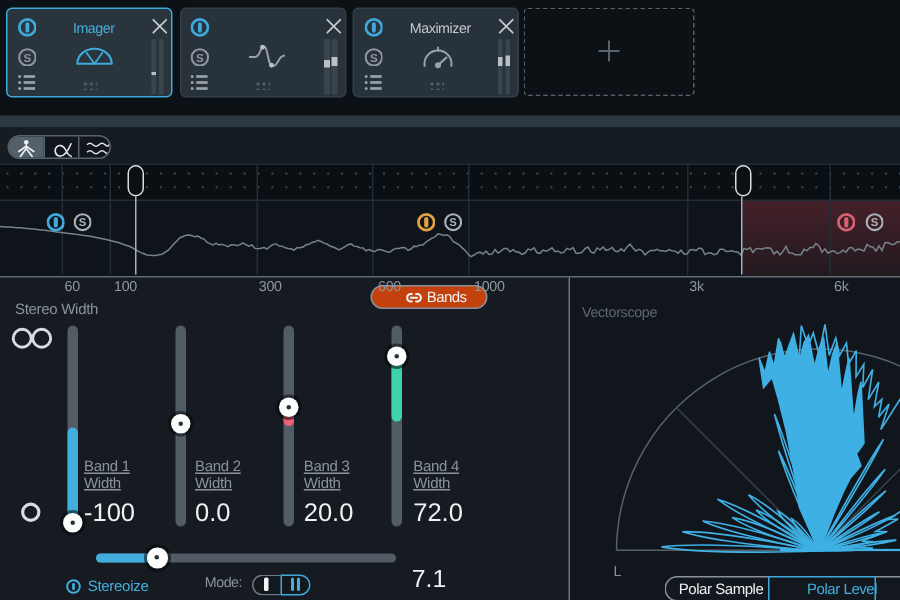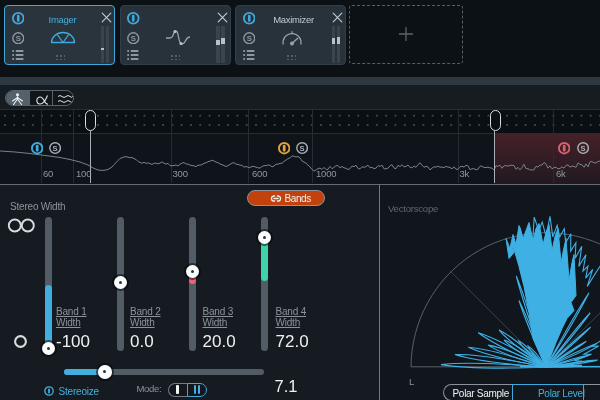--- a/index.html
+++ b/index.html
@@ -14,21 +14,21 @@
 .meterL, .meterR { position:absolute; top:20px; width:3.5px; height:37px;
   background:#3a444c; border-radius:1px; }
 .meterL { right:10px; } .meterR { right:5px; }
 .mseg { position:absolute; left:0; width:100%; background:#b9c0c6; }
 .grip { position:absolute; left:50%; bottom:4px; width:10px; height:6px; transform:translateX(-50%);
   background-image:radial-gradient(circle, #566069 1px, transparent 1.1px);
   background-size:4px 4px; }
 .dashbox { position:absolute; left:349px; top:4.5px; width:114px; height:59px;
   border:1px dashed #555f68; border-radius:3px; }
 .gridline { position:absolute; top:108.5px; height:74.5px; width:1px; background:#222d36; z-index:1; }
-.freqlab { position:absolute; top:168px; font-size:9.5px; letter-spacing:-0.2px; color:#8f979e; z-index:2;text-align:center; }
+.freqlab { position:absolute; top:186px; font-size:9.5px; letter-spacing:-0.2px; color:#8f979e; z-index:2;text-align:center; }
 .marker { position:absolute; top:110px; width:11px; height:21px; border:1.5px solid #d9dee2;
   border-radius:6px; background:#0b1015; z-index:5; }
 .mline { position:absolute; top:131px; width:1.2px; height:52px; background:#a9b0b7; z-index:4; }
 .vtrack { position:absolute; top:217px; width:7px; height:134px; background:#525c64; border-radius:3.5px; }
 .vfill { position:absolute; left:0; width:7px; }
 .thumb { position:absolute; width:13px; height:13px; background:#fcfdfd; border-radius:50%;
   box-shadow:0 0 0 2px rgba(5,8,11,0.55); z-index:3; }
 .thumb::after { content:""; position:absolute; left:5px; top:5px; width:3px; height:3px;
   border-radius:50%; background:#2a333b; }
 .bandlab { position:absolute; font-size:10px; letter-spacing:-0.2px; color:#8b9399; line-height:11.5px;text-decoration:underline; }

